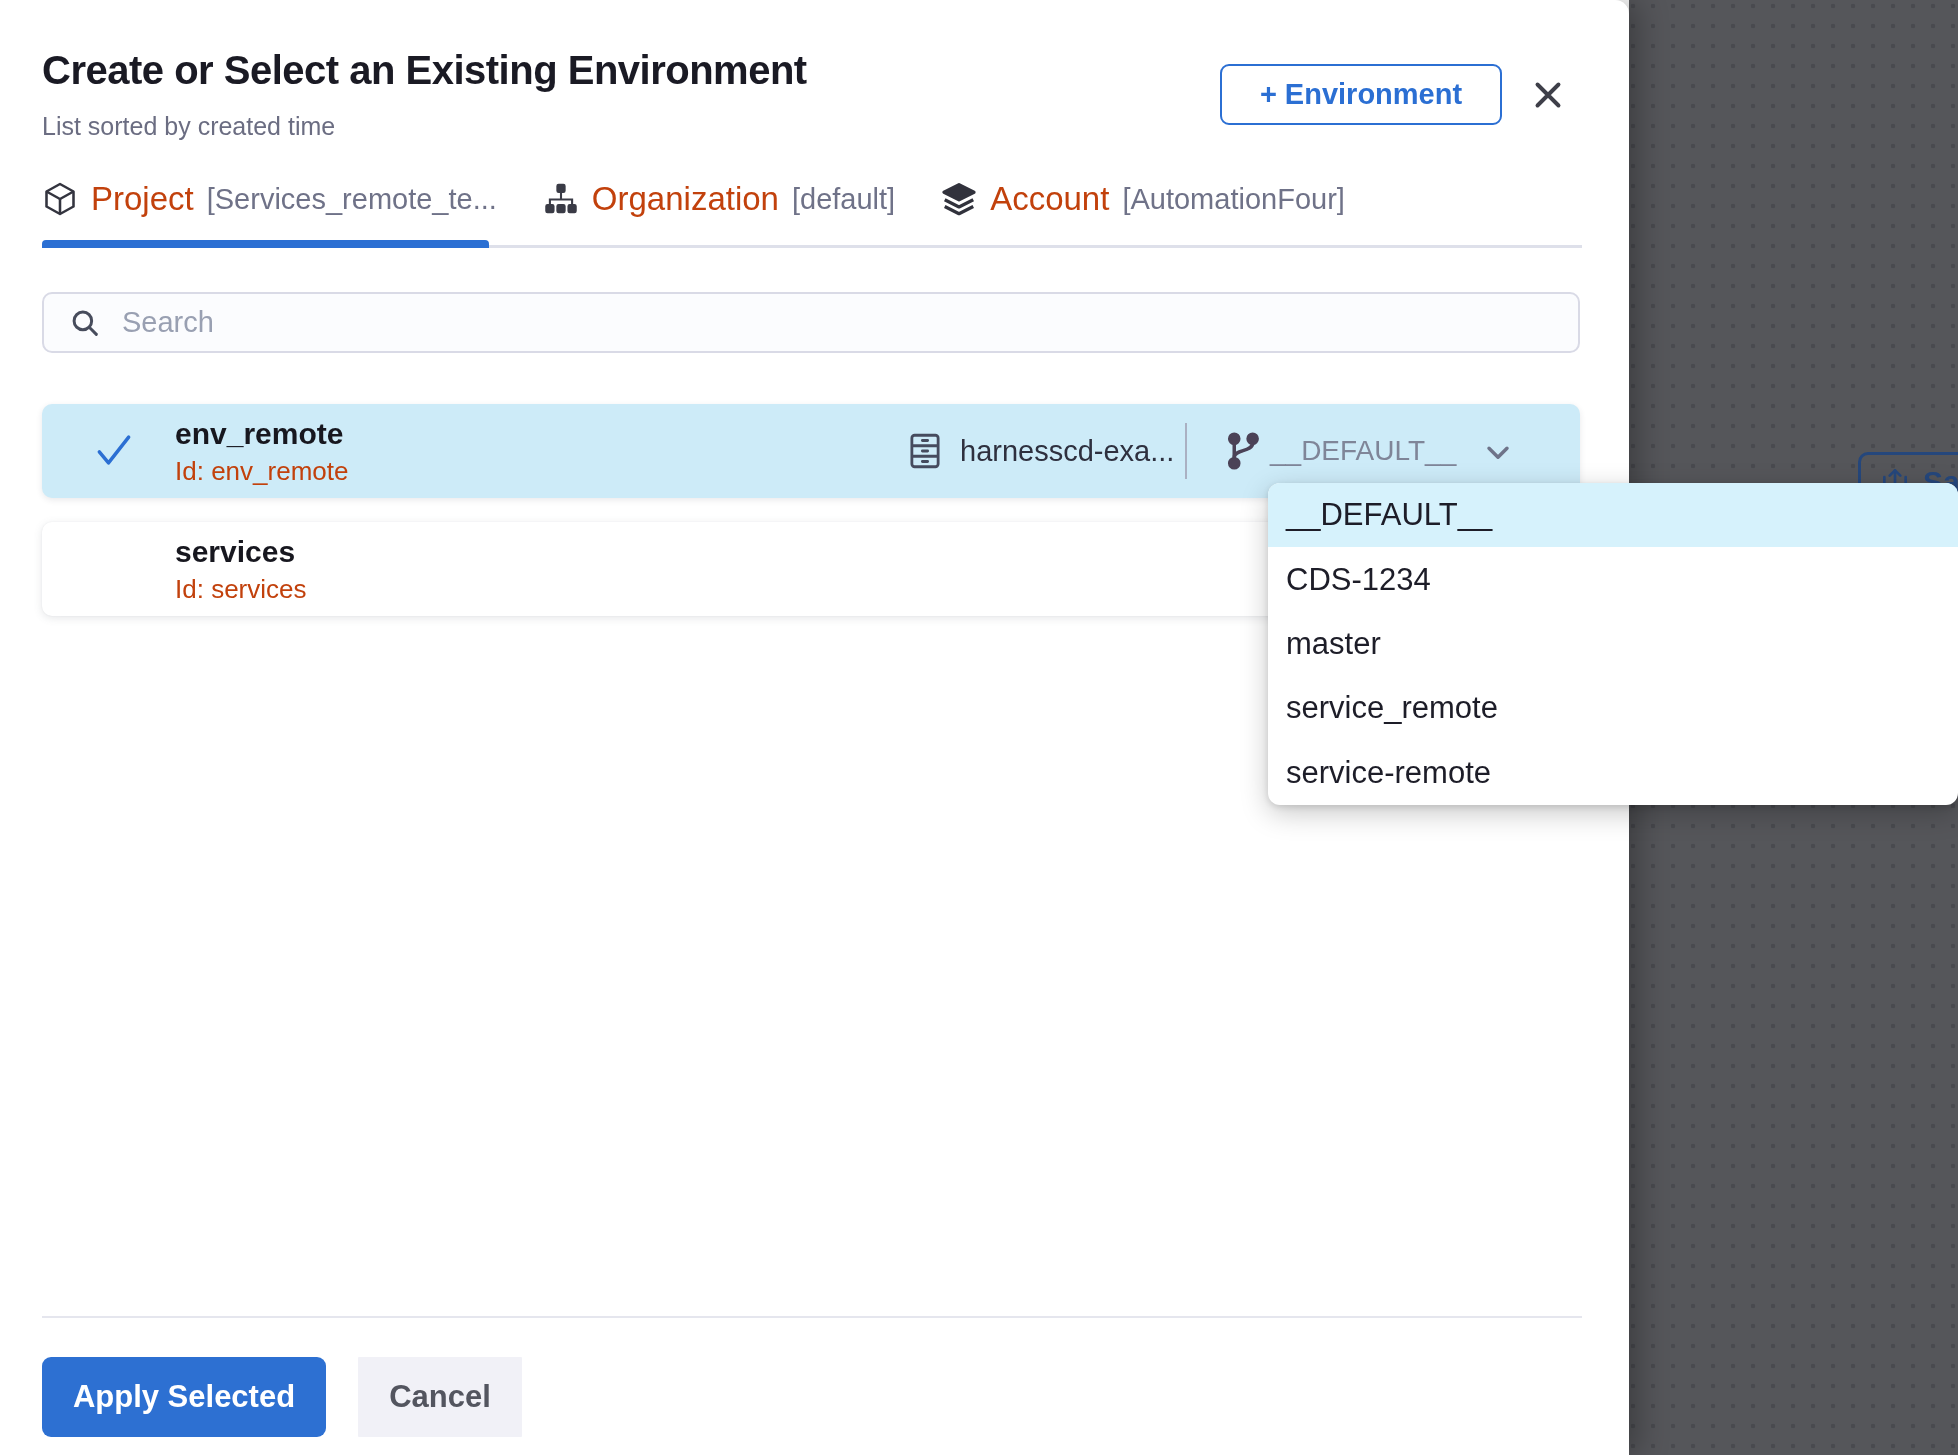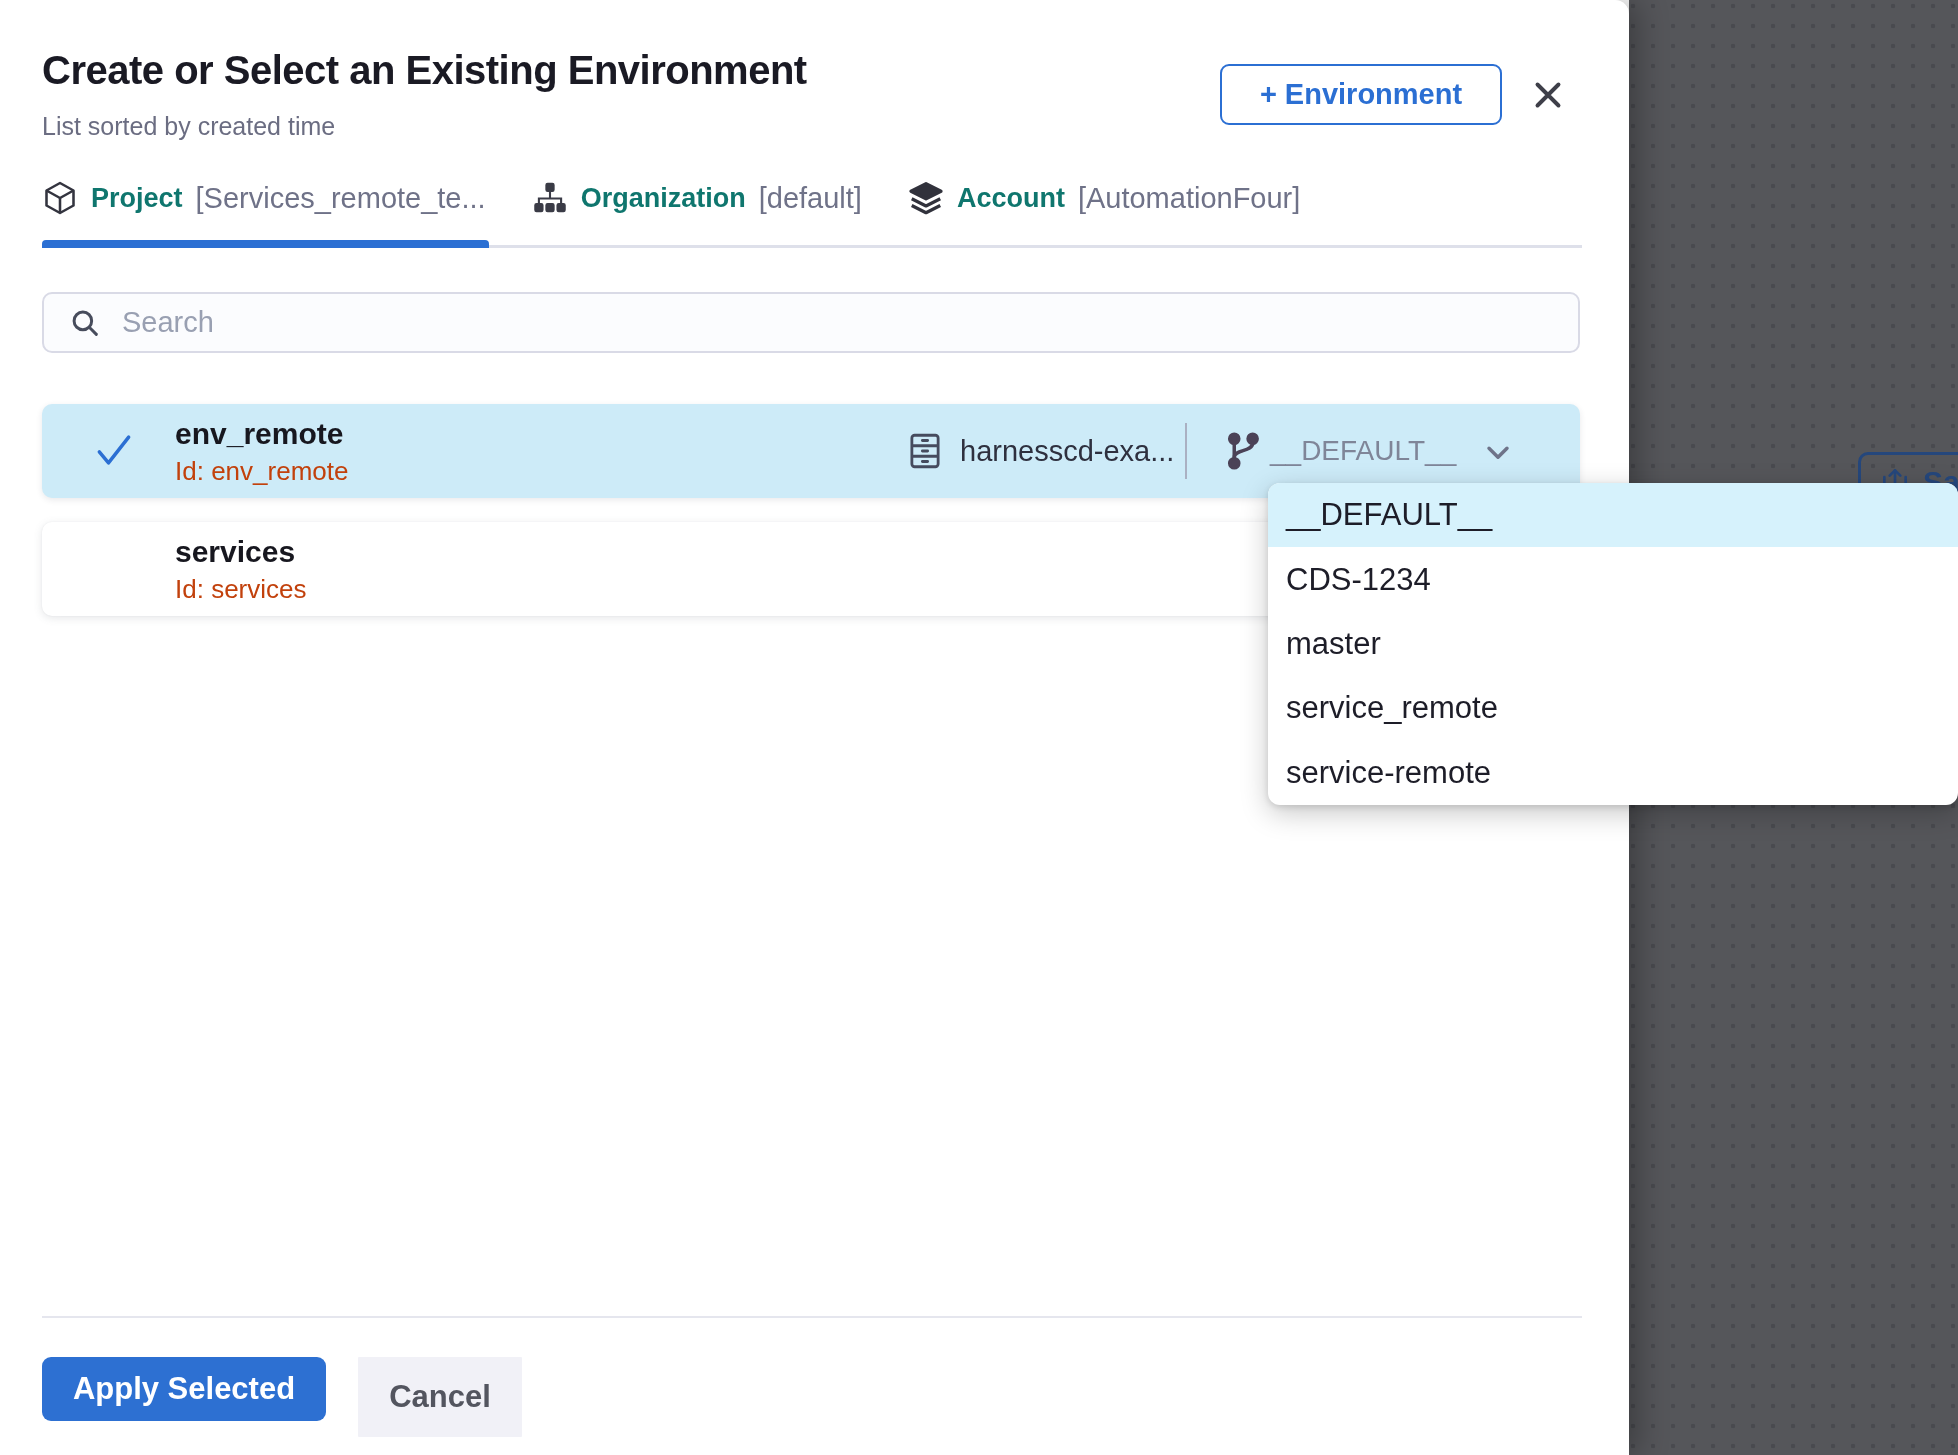--- a/index.html
+++ b/index.html
@@ -37,21 +37,21 @@
     color:#2b6fd3; font-size:29px; font-weight:bold;
     display:flex; align-items:center; justify-content:center; cursor:pointer;
   }
   .close-btn { position:absolute; left:1528px; top:75px; width:40px; height:40px;
                display:flex; align-items:center; justify-content:center; cursor:pointer; }
 
   
   .tabs { position:absolute; left:42px; top:180px; display:flex; gap:46px; align-items:center; }
   .tab { display:flex; align-items:center; gap:13px; cursor:pointer; white-space:nowrap; }
   .tab svg { width:36px; height:36px; flex:none; }
-  .tab .lbl { font-size:27px; color:#0f766e;font-weight:bold; }
+  .tab .lbl { font-size:33px; color:#c2410c; }
   .tab .scope { font-size:29px; color:#6f7288; }
   .tab-border { position:absolute; left:42px; top:245px; width:1540px; height:3px; background:#dee0ea; }
   .tab-underline { position:absolute; left:42px; top:240px; width:447px; height:8px;
                    background:#2b6fd3; border-radius:4px 4px 0 0; z-index:1; }
 
   
   .search {
     position:absolute; left:42px; top:292px; width:1538px; height:61px;
     border:2px solid #d9dae6; border-radius:10px; background:#fbfcfe;
     display:flex; align-items:center; padding-left:24px; gap:20px;
@@ -81,21 +81,21 @@
     position:absolute; left:1268px; top:483px; width:690px; height:322px;
     background:#ffffff; border-radius:12px; overflow:hidden;
     box-shadow:0 8px 28px rgba(0,0,0,.22), 0 2px 6px rgba(0,0,0,.12); z-index:20;
   }
   .dd-item { height:64.4px; display:flex; align-items:center; padding-left:18px;
              font-size:31px; color:#1d1d28; cursor:pointer; }
   .dd-item.hl { background:#d6f2fc; }
 
   
   .footer-divider { position:absolute; left:42px; top:1316px; width:1540px; height:2px; background:#e5e6ee; }
-  .apply-btn { position:absolute; left:42px; top:1357px; width:284px; height:64px;
+  .apply-btn { position:absolute; left:42px; top:1357px; width:284px; height:80px;
                background:#2d70d2; border:none; border-radius:9px; color:#ffffff;
                font-family:inherit; font-size:31px; font-weight:bold;
                display:flex; align-items:center; justify-content:center; cursor:pointer; }
   .cancel-btn { position:absolute; left:358px; top:1357px; width:164px; height:80px;
                 background:#f1f1f7; border:none; border-radius:1px; color:#53555f;
                 font-family:inherit; font-size:31px; font-weight:bold;
                 display:flex; align-items:center; justify-content:center; cursor:pointer; }
 </style>
 </head>
 <body>

